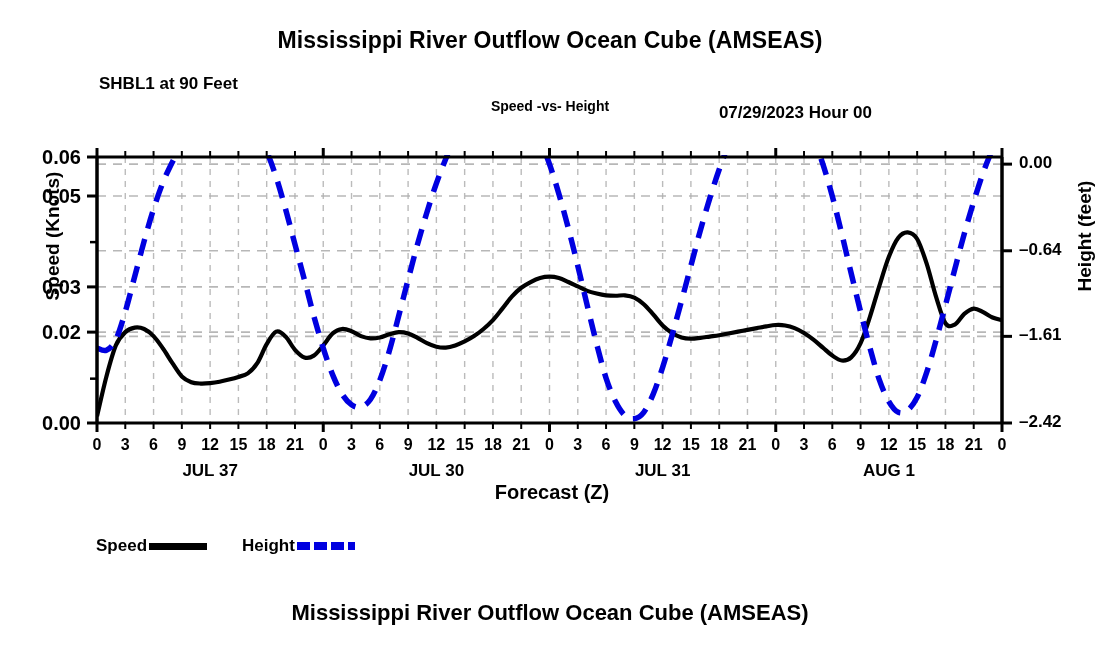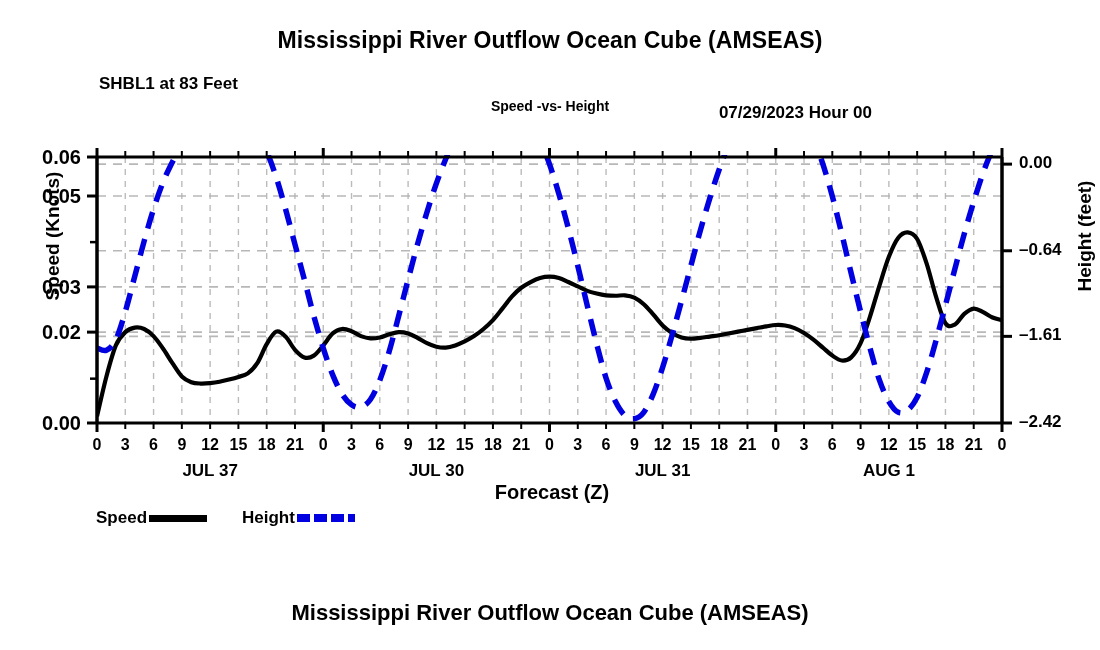--- a/index.html
+++ b/index.html
@@ -128,20 +128,21 @@
     position: absolute;
     left: 96px;
     top: 508px;
     display: flex;
     align-items: center;
     gap: 0px;
   }
   .legend-item {
     display: flex;
     align-items: center;
+    margin-top: 28px;
   }
   .legend-text {
     font-size: 17px;
     font-weight: bold;
   }
   .legend-swatch-speed {
     width: 58px;
     height: 7px;
     background: #000000;
     margin-left: 2px;
@@ -158,21 +159,21 @@
     );
   }
 </style>
 </head>
 <body>
 
 <div id="figure">
 
   <div class="title-top">Mississippi River Outflow Ocean Cube (AMSEAS)</div>
 
-  <div class="hdr-station">SHBL1 at 83 Feet</div>
+  <div class="hdr-station">SHBL1 at 90 Feet</div>
   <div class="hdr-subtitle">Speed -vs- Height</div>
   <div class="hdr-date">07/29/2023 Hour 00</div>
 
   <div class="ylabel-left">Speed (Knots)</div>
   <div class="ylabel-right">Height (feet)</div>
   <div class="xlabel">Forecast (Z)</div>
 
   <svg id="plot" width="1100" height="650" style="position:absolute;left:0;top:0;">
       <line x1="125.28125" y1="157" x2="125.28125" y2="423" stroke="#b0b0b0" stroke-width="1.4" stroke-dasharray="6,6" opacity="0.85"></line>
       <line x1="153.5625" y1="157" x2="153.5625" y2="423" stroke="#b0b0b0" stroke-width="1.4" stroke-dasharray="6,6" opacity="0.85"></line>

